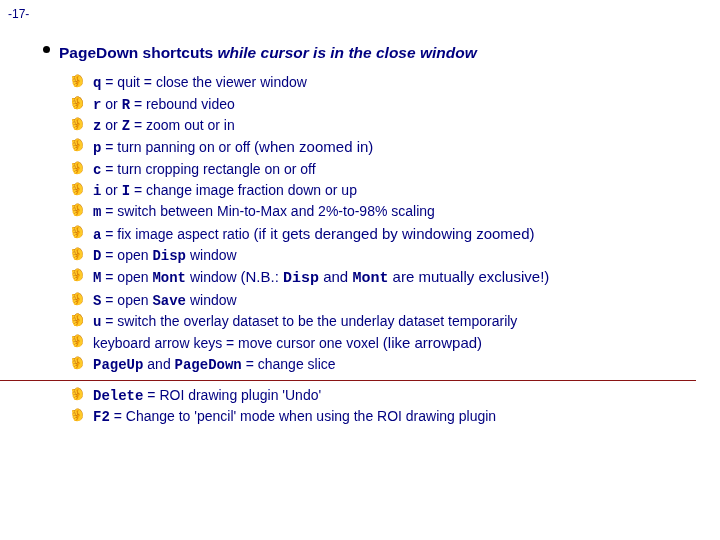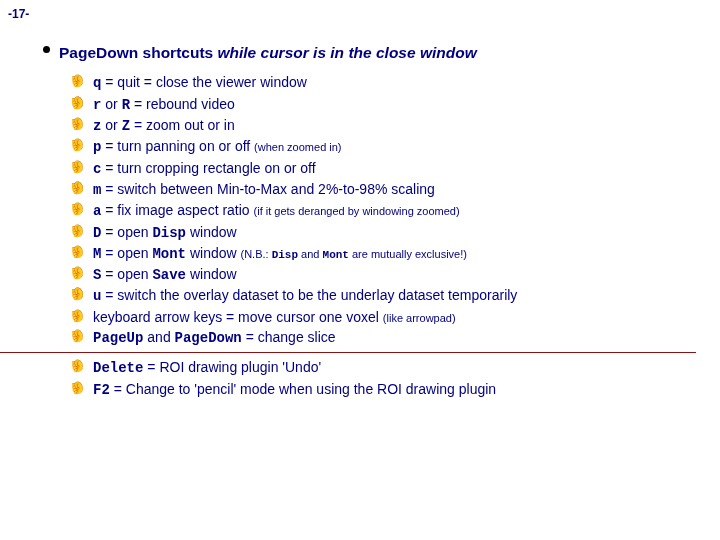--- a/index.html
+++ b/index.html
@@ -16,21 +16,21 @@
   .page {
     position: relative;
     width: 720px;
     height: 540px;
   }
   .page-number {
     position: absolute;
     top: 6px;
     left: 8px;
     font-size: 12px;
-    font-weight: bold;
+    font-weight: normal;
   }
   .content {
     position: absolute;
     top: 42px;
     left: 47px;
     right: 8px;
   }
   .heading {
     position: relative;
     font-weight: bold;
@@ -74,21 +74,21 @@
     border: none;
     border-top: 1px solid #8a1414;
     margin: 4px 0 4px -71px;
     width: 720px;
   }
   .code {
     font-family: "Courier New", Courier, monospace;
     font-weight: bold;
   }
   .smallnote {
-    font-size: 11px;
+    font-size: 15px;
   }
   .link {
     text-decoration: underline;
     font-weight: bold;
     color: #000080;
   }
   .red { color: #cc0000; font-weight: bold; }
 </style>
 </head>
 <body>
@@ -103,21 +103,21 @@
       <span class="pre">PageDown shortcuts </span><span class="ital">while cursor is in the close window</span>
     </div>
 
     <ul class="list" id="list-main">
         <li><span class="hand">✊</span><span><span class="code">q</span> = quit = close the viewer window</span></li>
         <li><span class="hand">✊</span></li>
         <li><span class="hand">✊</span><span><span class="code">r</span> or <span class="code">R</span> = rebound video</span></li>
         <li><span class="hand">✊</span><span><span class="code">z</span> or <span class="code">Z</span> = zoom out or in</span></li>
         <li><span class="hand">✊</span><span><span class="code">p</span> = turn panning on or off <span class="smallnote">(when zoomed in)</span></span></li>
         <li><span class="hand">✊</span><span><span class="code">c</span> = turn cropping rectangle on or off</span></li>
-        <li><span class="hand">✊</span></li>
+        <li><span class="hand">✊</span><span><span class="code">i</span> or <span class="code">I</span> = change image fraction down or up</span></li>
         <li><span class="hand">✊</span><span><span class="code">m</span> = switch between Min-to-Max and 2%-to-98% scaling</span></li>
         <li><span class="hand">✊</span><span><span class="code">a</span> = fix image aspect ratio <span class="smallnote">(if it gets deranged by windowing zoomed)</span></span></li>
         <li><span class="hand">✊</span><span><span class="code">D</span> = open <span class="code">Disp</span> window</span></li>
         <li><span class="hand">✊</span><span><span class="code">M</span> = open <span class="code">Mont</span> window <span class="smallnote">(N.B.: <span class="code">Disp</span> and <span class="code">Mont</span> are mutually exclusive!)</span></span></li>
         <li><span class="hand">✊</span><span><span class="code">S</span> = open <span class="code">Save</span> window</span></li>
         <li><span class="hand">✊</span></li>
         <li><span class="hand">✊</span><span><span class="code">u</span> = switch the overlay dataset to be the underlay dataset temporarily</span></li>
         <li><span class="hand">✊</span><span>keyboard arrow keys = move cursor one voxel <span class="smallnote">(like arrowpad)</span></span></li>
         <li><span class="hand">✊</span><span><span class="code">PageUp</span> and <span class="code">PageDown</span> = change slice</span></li>
       </ul>

